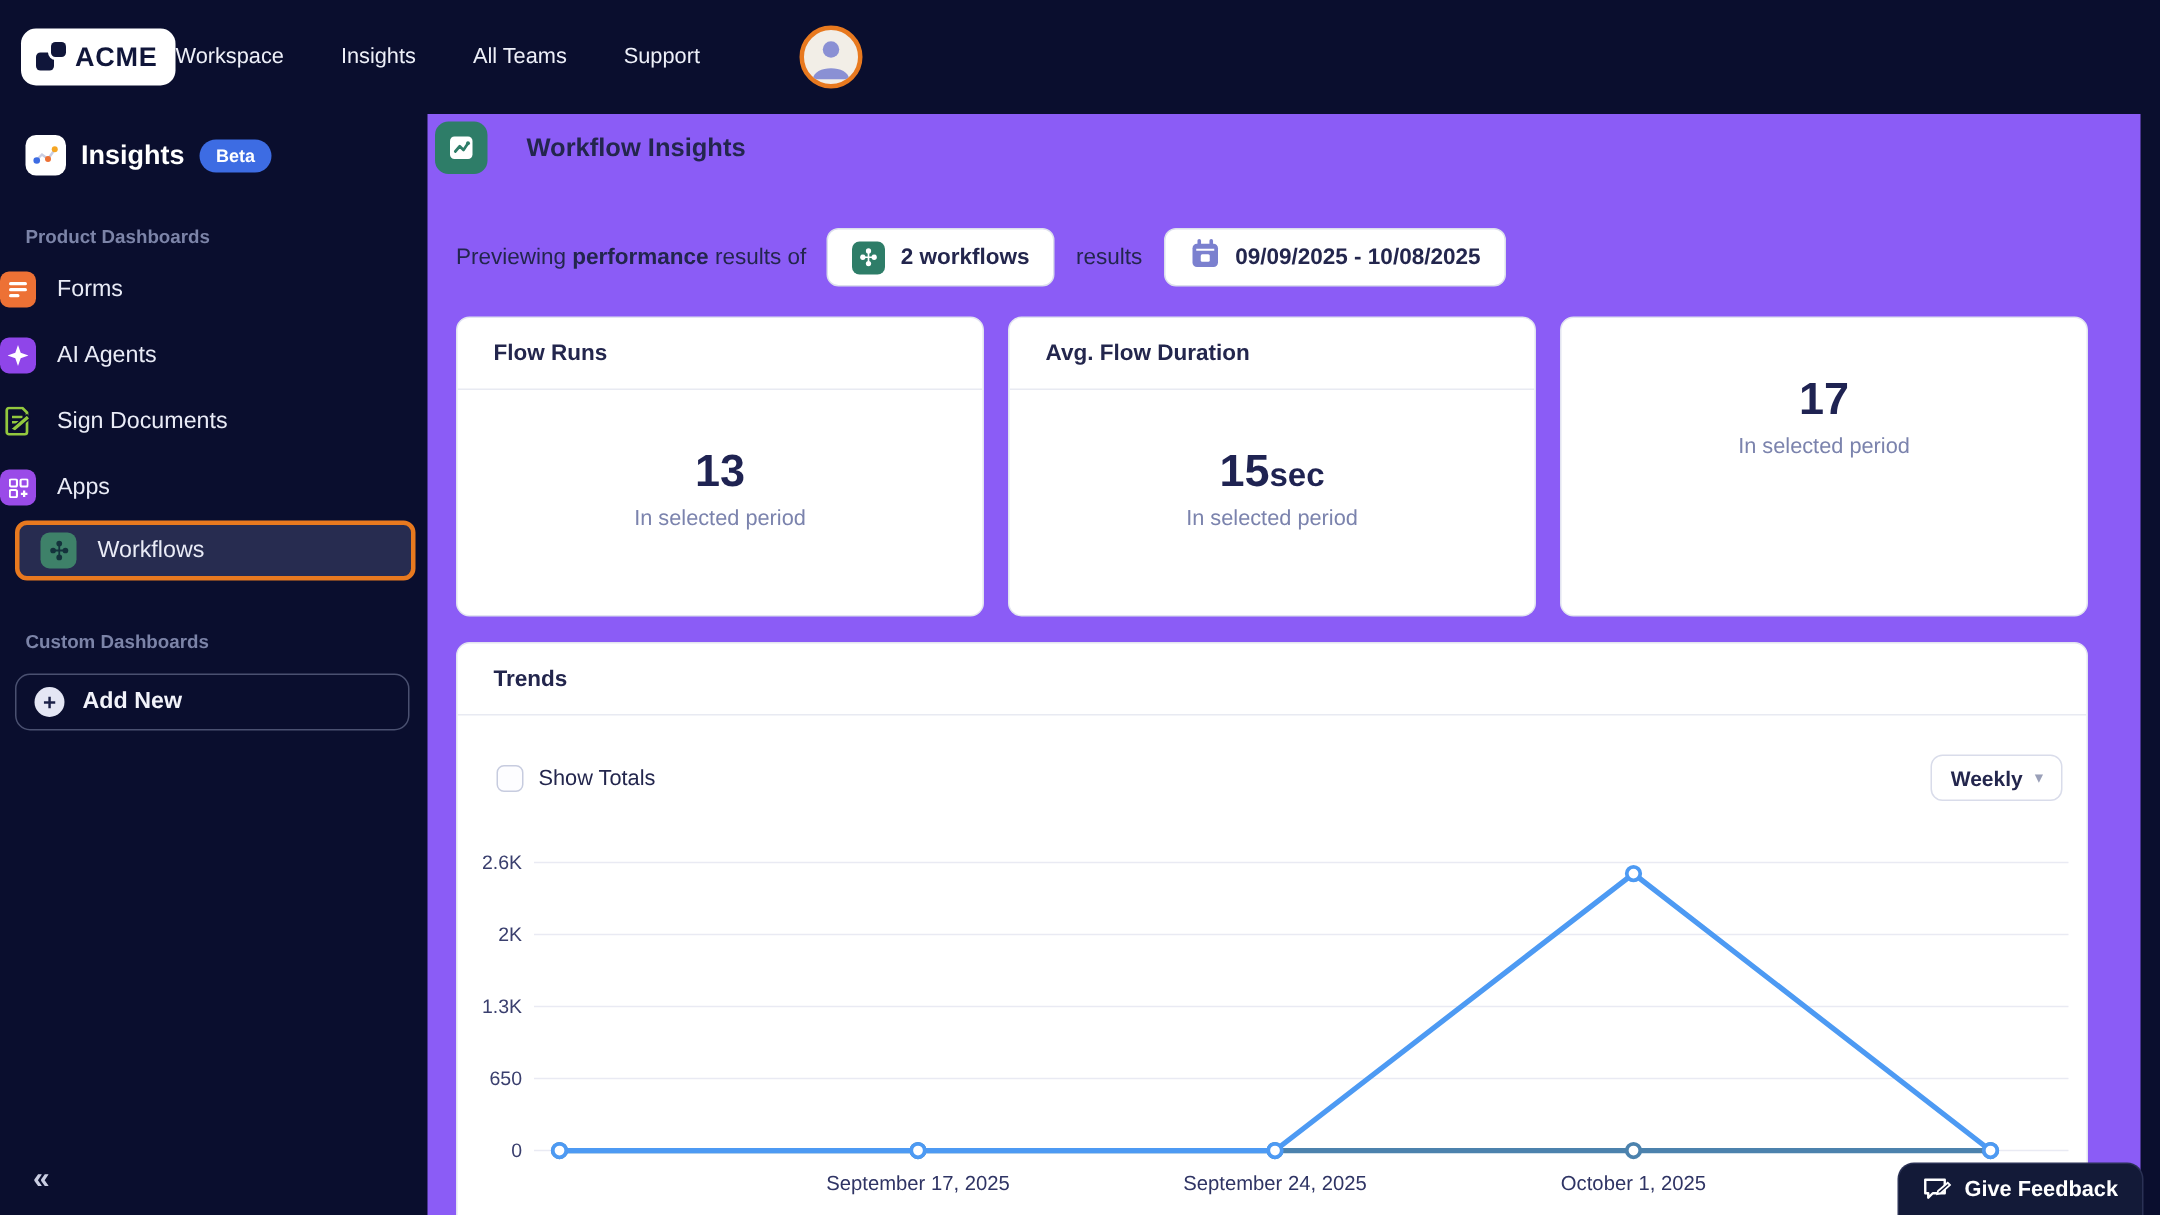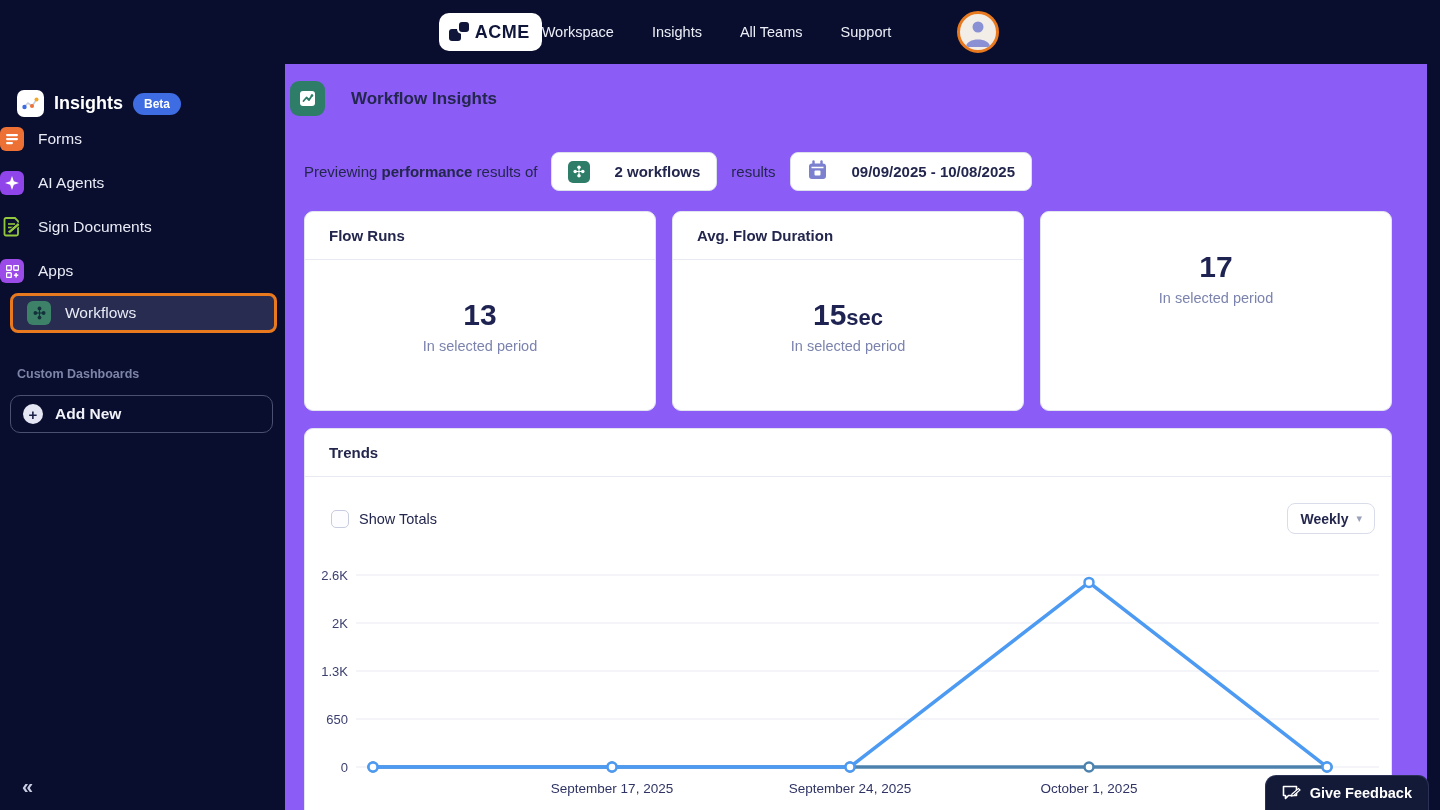--- a/index.html
+++ b/index.html
@@ -1,20 +1,20 @@
 <!DOCTYPE html>
 <html><head>
 <meta charset="utf-8">
 <style>
   * { margin:0; padding:0; box-sizing:border-box; }
   html,body { width:1440px; height:810px; overflow:hidden; }
   body { background:#0A0E2E; font-family:"Liberation Sans", sans-serif; position:relative; }
 
   
-  .topbar { position:absolute; left:0; top:0; width:1440px; height:64px; background:#0A0E2E; display:flex; align-items:center; justify-content:center; padding:0 16px 0 14px; z-index:3; }
+  .topbar { position:absolute; left:0; top:0; width:1440px; height:76px; background:#0A0E2E; display:flex; align-items:center; justify-content:flex-start; padding:0 16px 0 14px; z-index:3; }
   .logo-box { background:#FFFFFF; border-radius:10px; height:38px; padding:0 12px 0 10px; display:flex; align-items:center; gap:6px; }
   .logo-glyph { position:relative; width:20px; height:20px; }
   .logo-glyph .sq1 { position:absolute; left:0; bottom:1px; width:12px; height:12px; background:#10163A; border-radius:3px; }
   .logo-glyph .sq2 { position:absolute; right:0; top:0; width:10px; height:10px; background:#10163A; border-radius:3px; box-shadow:0 0 0 2px #fff; }
   .logo-text { font-size:18px; font-weight:bold; color:#10163A; letter-spacing:.5px; }
   .topnav { display:flex; align-items:center; gap:38px; }
   .topnav a { color:#EDEFF8; font-size:14.5px; text-decoration:none; cursor:pointer; }
   .avatar { width:42px; height:42px; border-radius:50%; background:#F2EEE7; border:3px solid #E8791F; margin-left:28px; display:flex; align-items:center; justify-content:center; overflow:hidden; cursor:pointer; }
 
   
@@ -33,21 +33,21 @@
   .addnew span.lbl { color:#F2F3FA; font-size:15.5px; font-weight:bold; }
   .collapse { position:absolute; left:22px; bottom:12px; color:#C9CDE2; font-size:20px; font-weight:bold; cursor:pointer; letter-spacing:-2px; }
 
   
   .main { position:absolute; left:272px; top:62px; width:1155px; height:748px; background:#8b5cf6; border-top-left-radius:16px; overflow:hidden; z-index:1; }
   .page-header { display:flex; align-items:center; gap:26px; padding:19px 0 0 18px; }
   .ph-icon { width:35px; height:35px; background:#2E7D68; border-radius:9px; display:flex; align-items:center; justify-content:center; }
   .page-title { font-size:17px; font-weight:bold; color:#23264D; }
 
   .preview-row { display:flex; align-items:center; gap:14px; padding:36px 0 0 32px; font-size:15px; color:#23264D; }
-  .chip { background:#FFFFFF; border:1px solid #DCDFEC; border-radius:8px; height:39px; display:flex; align-items:center; gap:24px; padding:0 16px; cursor:pointer; font-weight:bold; color:#23264D; }
+  .chip { background:#FFFFFF; border:1px solid #DCDFEC; border-radius:8px; height:39px; display:flex; align-items:center; gap:10px; padding:0 16px; cursor:pointer; font-weight:bold; color:#23264D; }
   .bold { font-weight:bold; }
 
   .stats-row { display:flex; gap:16px; padding:20px 35px 0 32px; }
   .stat-card { flex:1; background:#fff; border:1px solid #E2E4F0; border-radius:9px; height:200px; overflow:hidden; }
   .card-head { height:48px; display:flex; align-items:center; padding-left:24px; font-size:15px; font-weight:bold; color:#23264D; border-bottom:1px solid #E8EAF2; }
   .stat-body { height:131px; display:flex; flex-direction:column; align-items:center; justify-content:center; gap:6px; }
   .stat-value { font-size:30px; font-weight:bold; color:#1F2352; }
   .stat-unit { font-size:22px; font-weight:bold; color:#1F2352; }
   .stat-caption { font-size:14.5px; color:#7B83AD; }
 
@@ -97,20 +97,21 @@
         <polyline points="2,12 6,8 10,11 15,4" fill="none" stroke="#C9CDE2" stroke-width="1.6"></polyline>
         <circle cx="2.5" cy="12" r="2.2" fill="#3D6CE3"></circle>
         <circle cx="10" cy="11" r="2" fill="#ED7135"></circle>
         <circle cx="14.5" cy="4.5" r="2" fill="#F5A623"></circle>
       </svg>
     </span>
     <span class="sb-title">Insights</span>
     <span class="badge">Beta</span>
   </div>
 
+  <div class="sb-section-label">Product Dashboards</div>
 
   <div class="sb-item">
     <span class="mi">
         <span class="mi-box" style="background:#ED7135">
       <svg width="12" height="12" viewBox="0 0 12 12">
             <rect x="0" y="1" width="12" height="2.2" rx="1.1" fill="#fff"></rect>
             <rect x="0" y="5" width="12" height="2.2" rx="1.1" fill="#fff"></rect>
             <rect x="0" y="9" width="7" height="2.2" rx="1.1" fill="#fff"></rect>
           </svg>
     </span>

